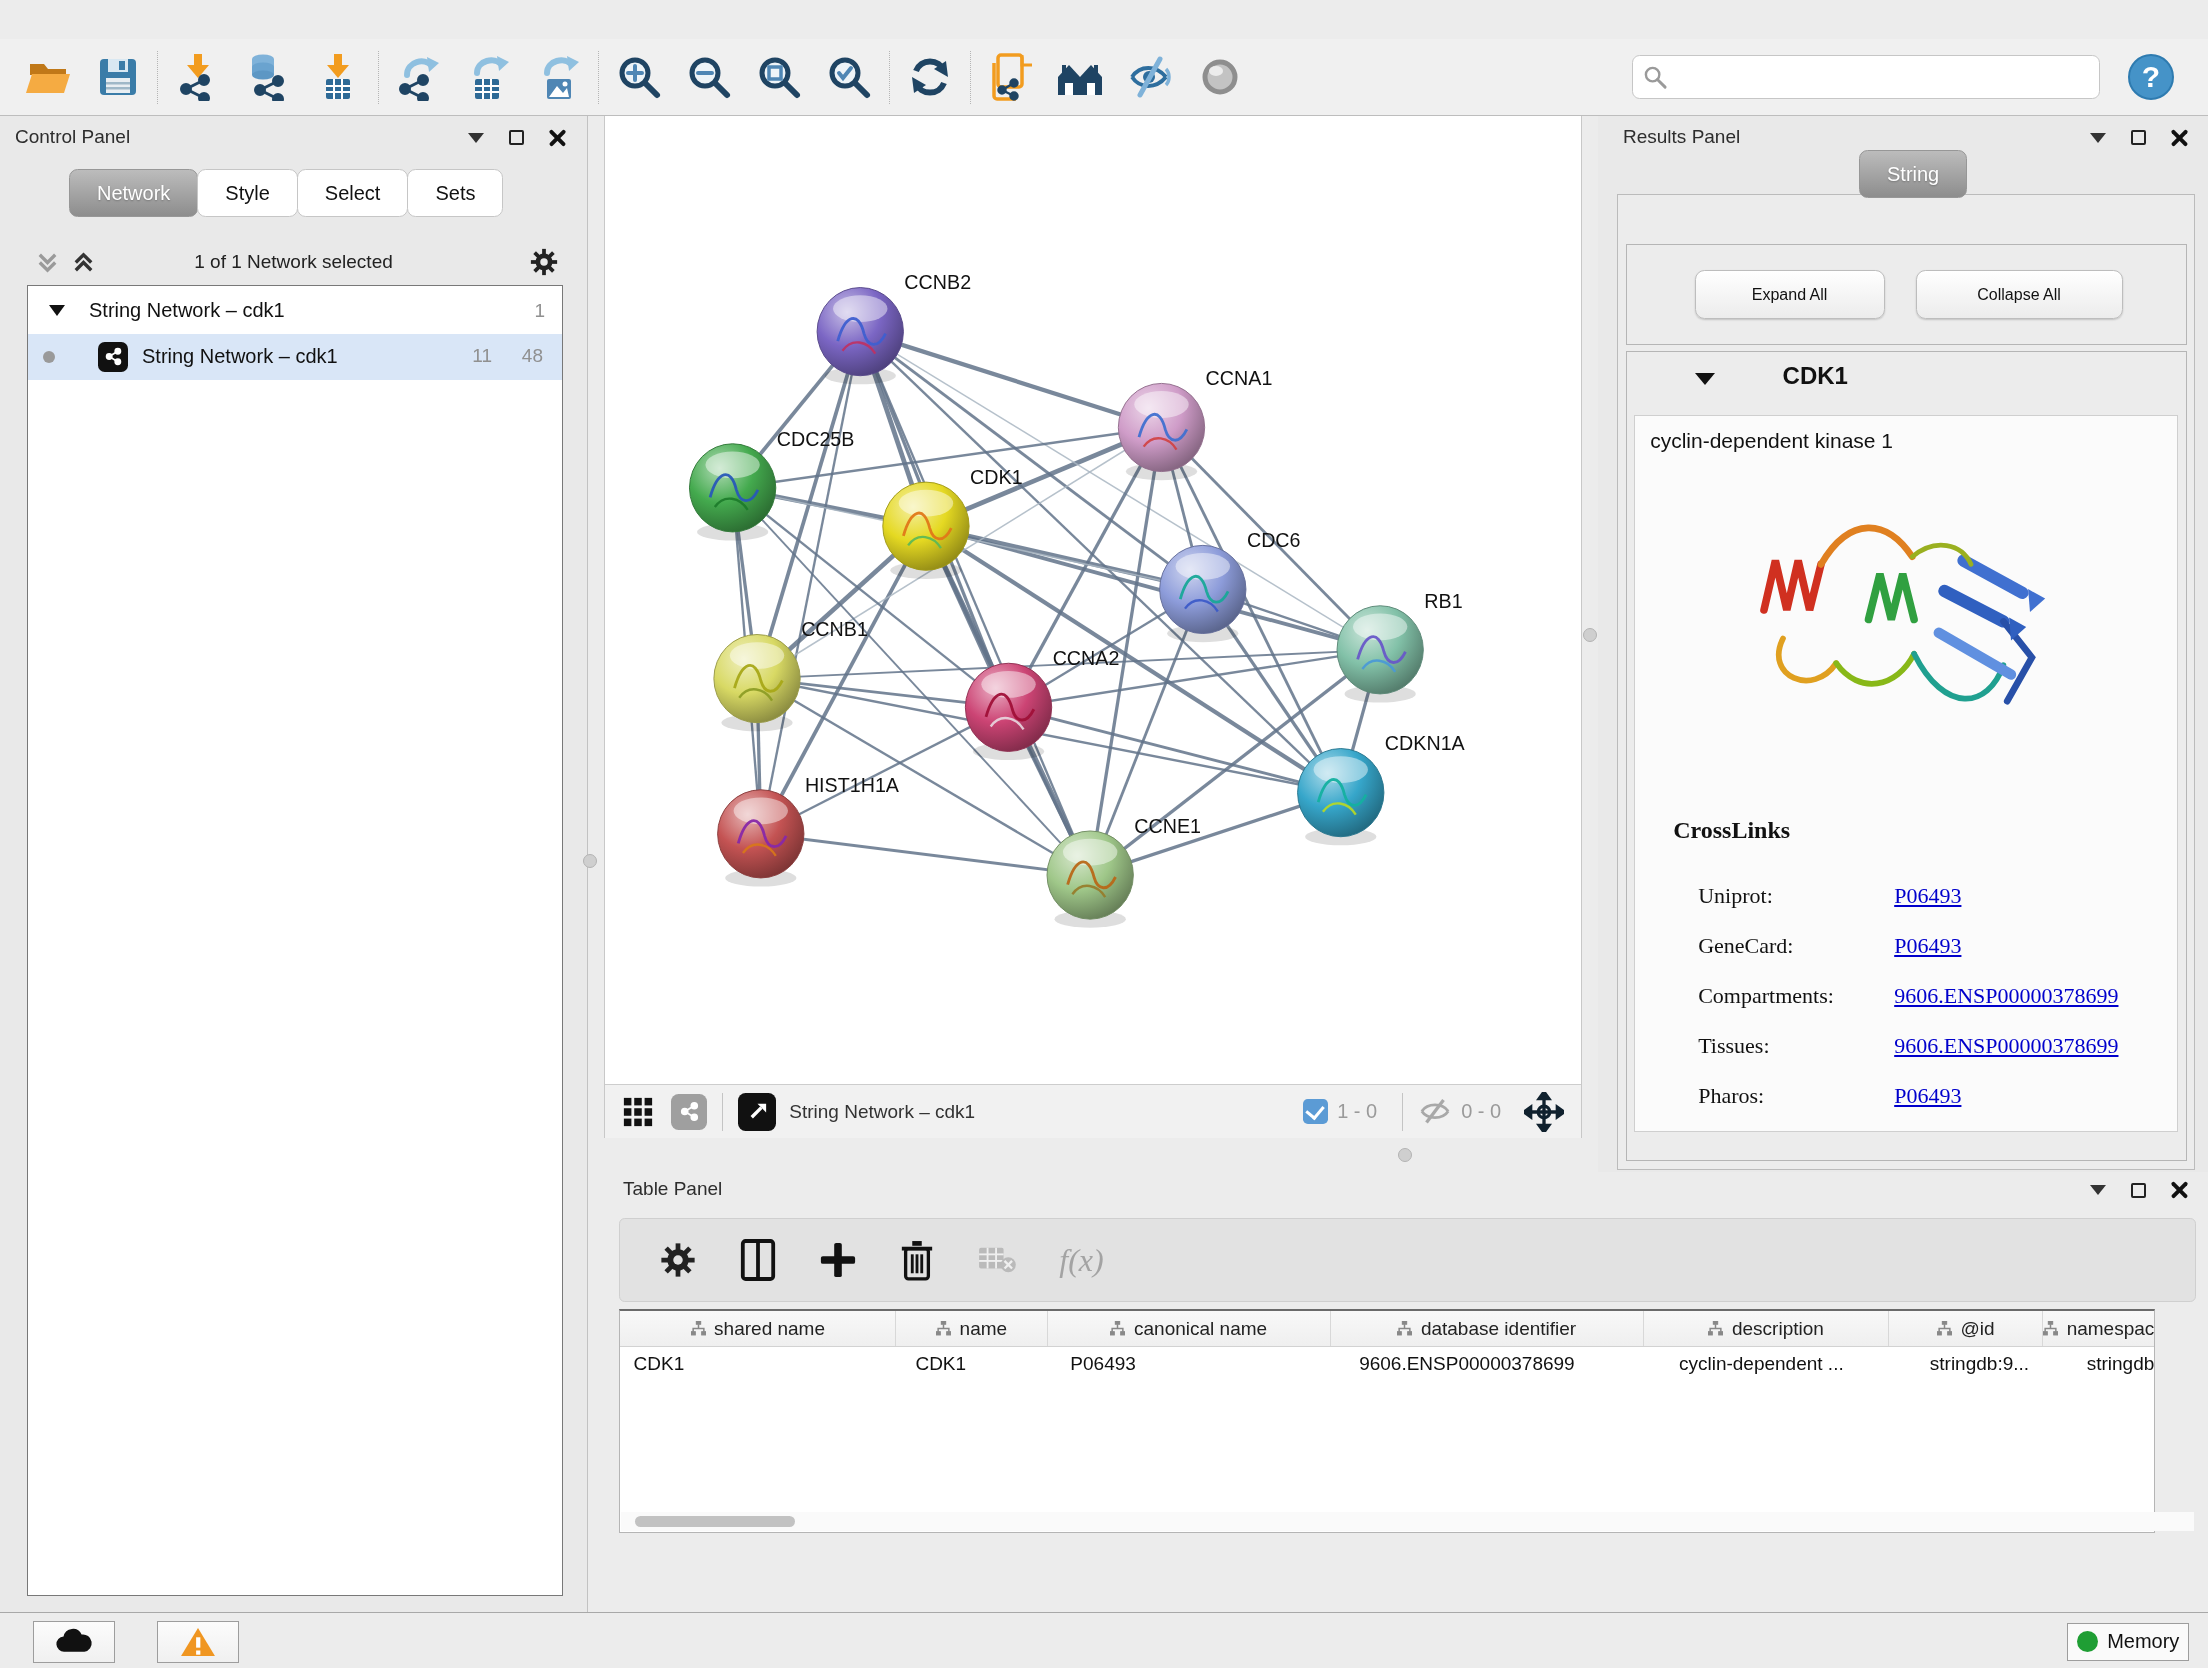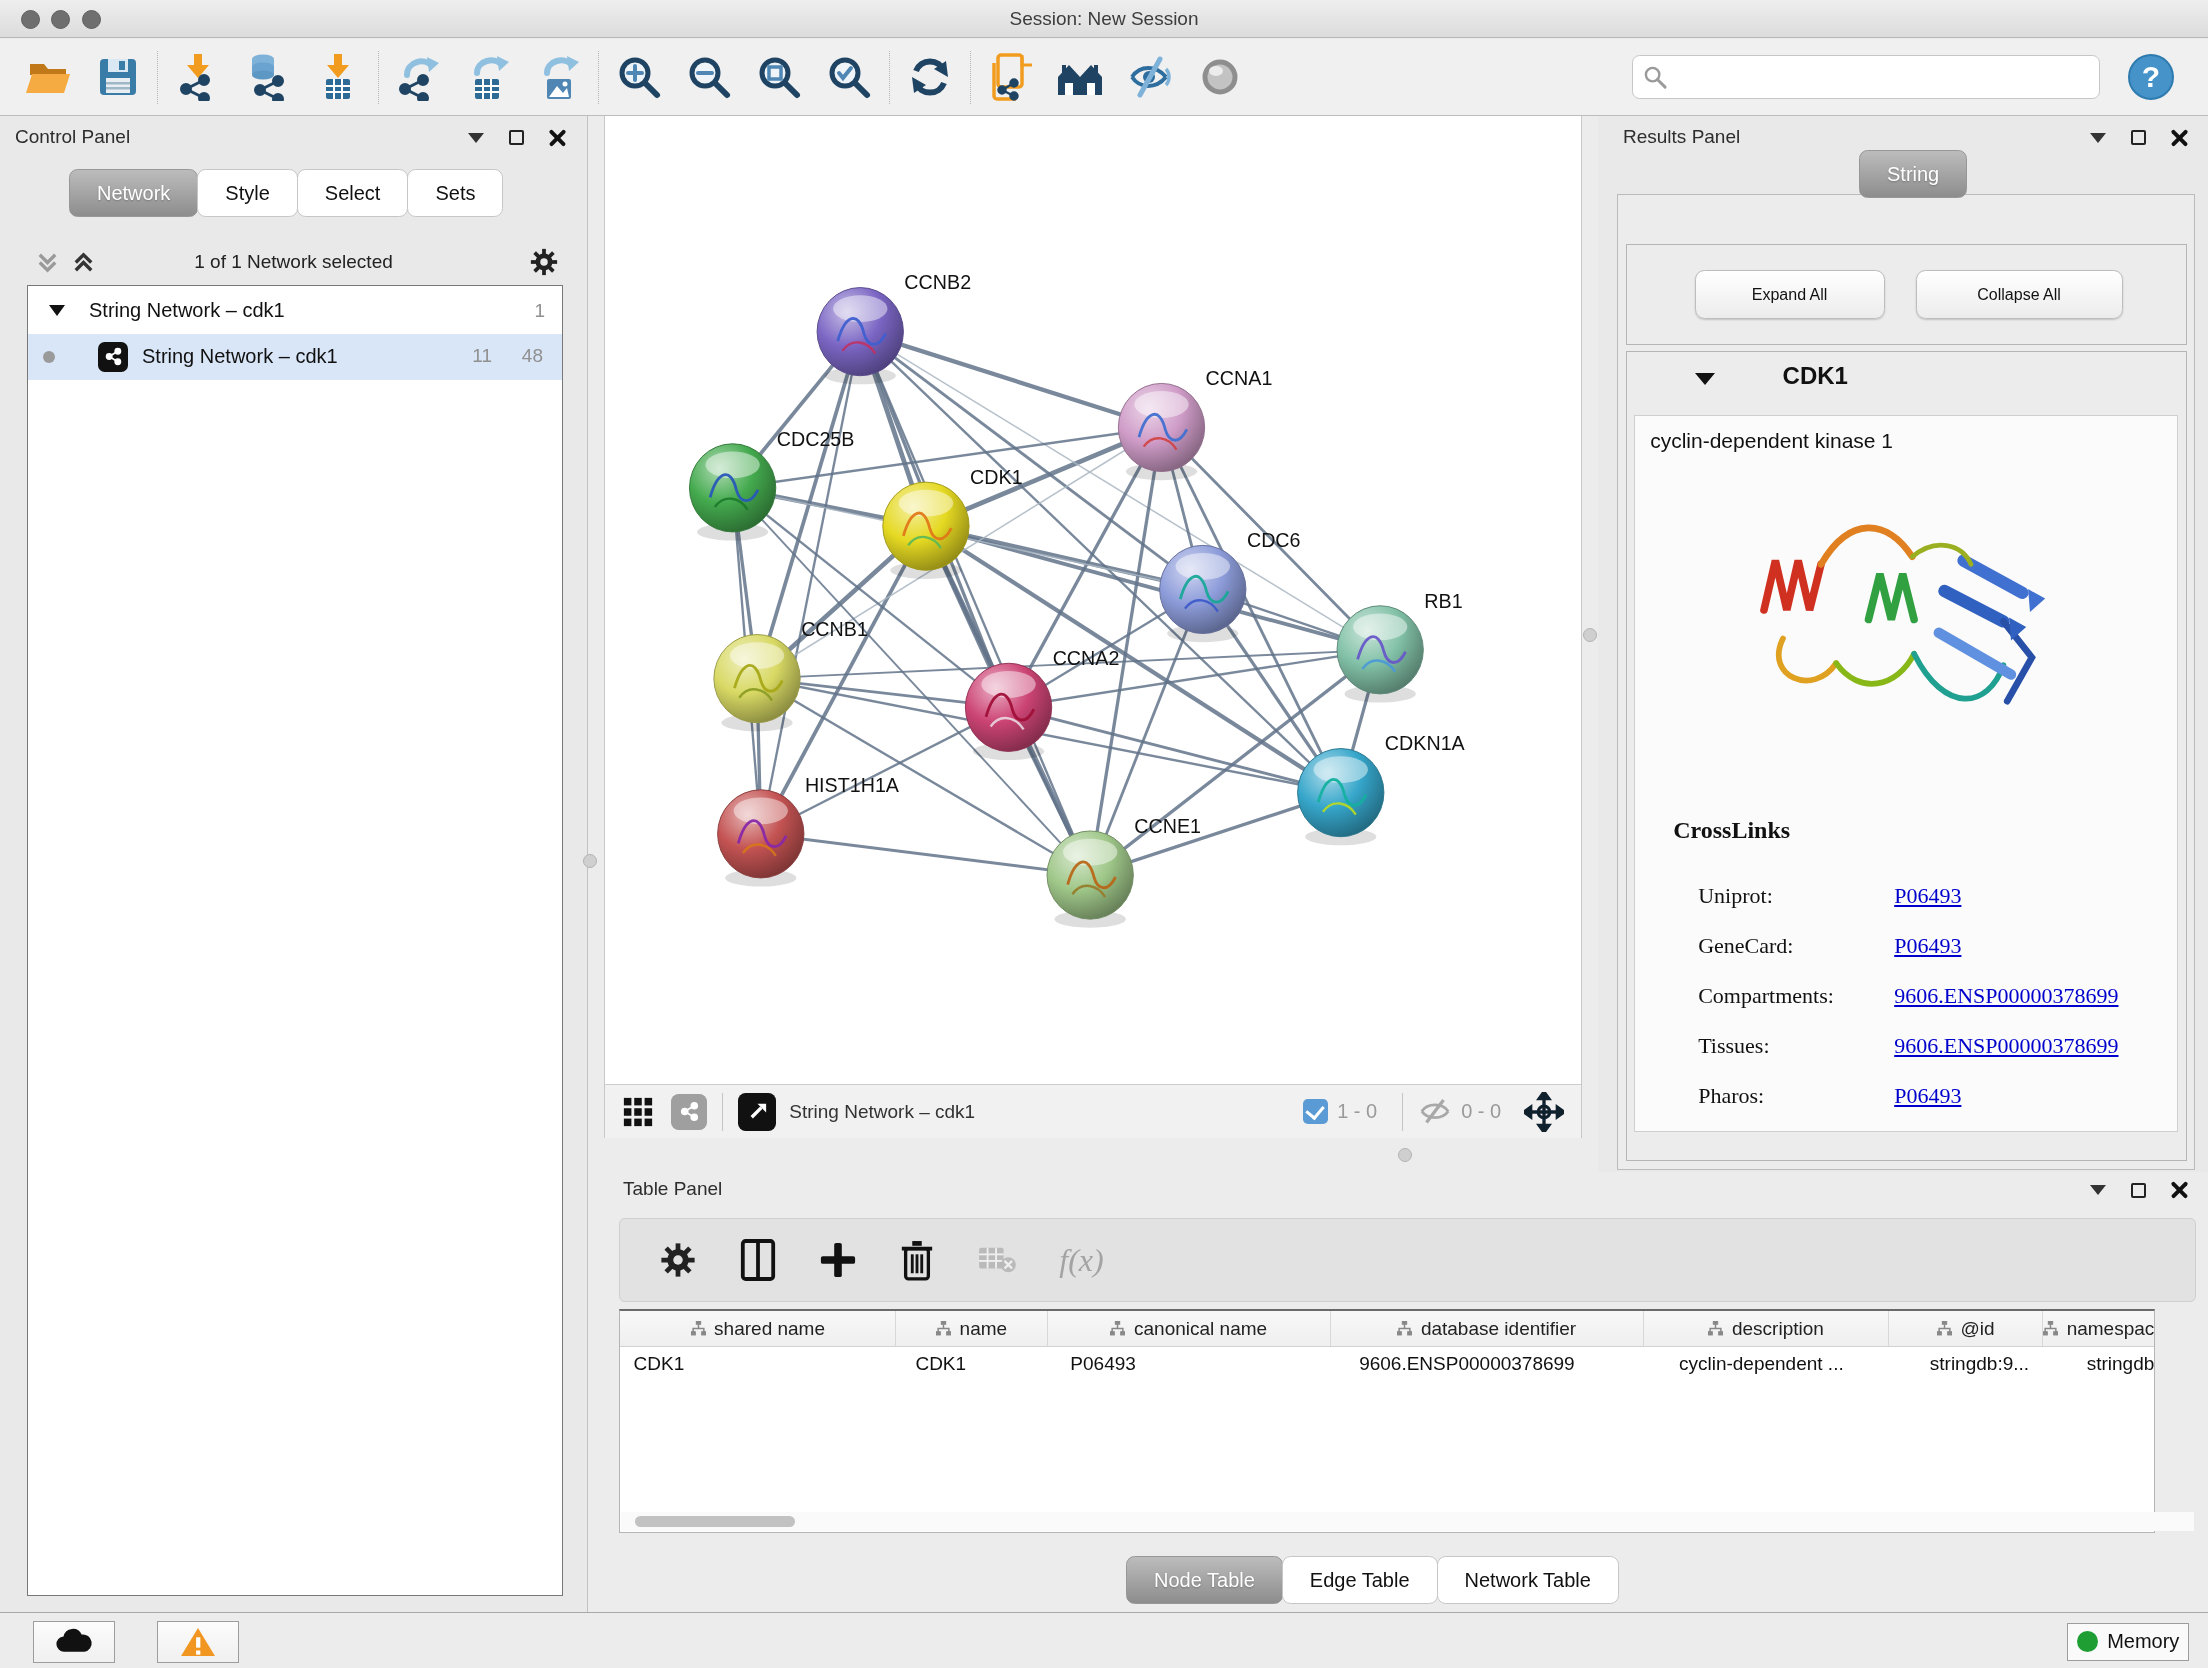--- a/index.html
+++ b/index.html
@@ -104,26 +104,20 @@
     border:1px solid #9d9d9d; display:flex; align-items:center; justify-content:center; gap:9.5px; font-size:20px; color:#111; }
   .mem-dot { width:21px; height:21px; border-radius:50%; background:#1f9e34; }
 
   .chev { display:inline-block; }
 </style>
 </head>
 <body>
 
 <div class="window">
 
-  <div class="titlebar">
-    <div class="tl" style="left:21px"></div>
-    <div class="tl" style="left:51px"></div>
-    <div class="tl" style="left:82px"></div>
-    <div class="win-title">Session: New Session</div>
-  </div>
 
   <div class="toolbar">
     <div class="icon-btn">
       <svg viewBox="0 0 48 48">
           <path d="M6 11 L20 11 L24 16 L42 16 L42 22 L6 22 Z" fill="#c07818"></path>
           <path d="M2 40 L8 21 L46 21 L40 40 Z" fill="#f5ab42"></path>
         </svg>
     </div>
     <div class="tb-gap"></div>
     <div class="icon-btn">
@@ -862,25 +856,20 @@
         <div class="td-cell" style="width:320px">9606.ENSP00000378699</div>
         <div class="td-cell" style="width:251px">cyclin-dependent ...</div>
         <div class="td-cell" style="width:157px">stringdb:9...</div>
         <div class="td-cell" style="flex:1">stringdb</div>
       </div>
       <div class="tp-scroll">
         <div class="tp-thumb"></div>
       </div>
     </div>
 
-    <div class="tp-tabs">
-      <div class="tab selected">Node Table</div>
-      <div class="tab">Edge Table</div>
-      <div class="tab">Network Table</div>
-    </div>
   </div>
 
   <div class="status-bar">
     <div class="sb-btn" style="left:33px">
       <svg width="42" height="28.5" viewBox="0 0 44 30">
           <path d="M12 26 a8 8 0 0 1 -1 -16 a10 10 0 0 1 19 -2 a7.5 7.5 0 0 1 3 18 Z" fill="#111"></path>
         </svg>
     </div>
     <div class="sb-btn" style="left:157px">
       <svg width="38" height="32" viewBox="0 0 40 34">

